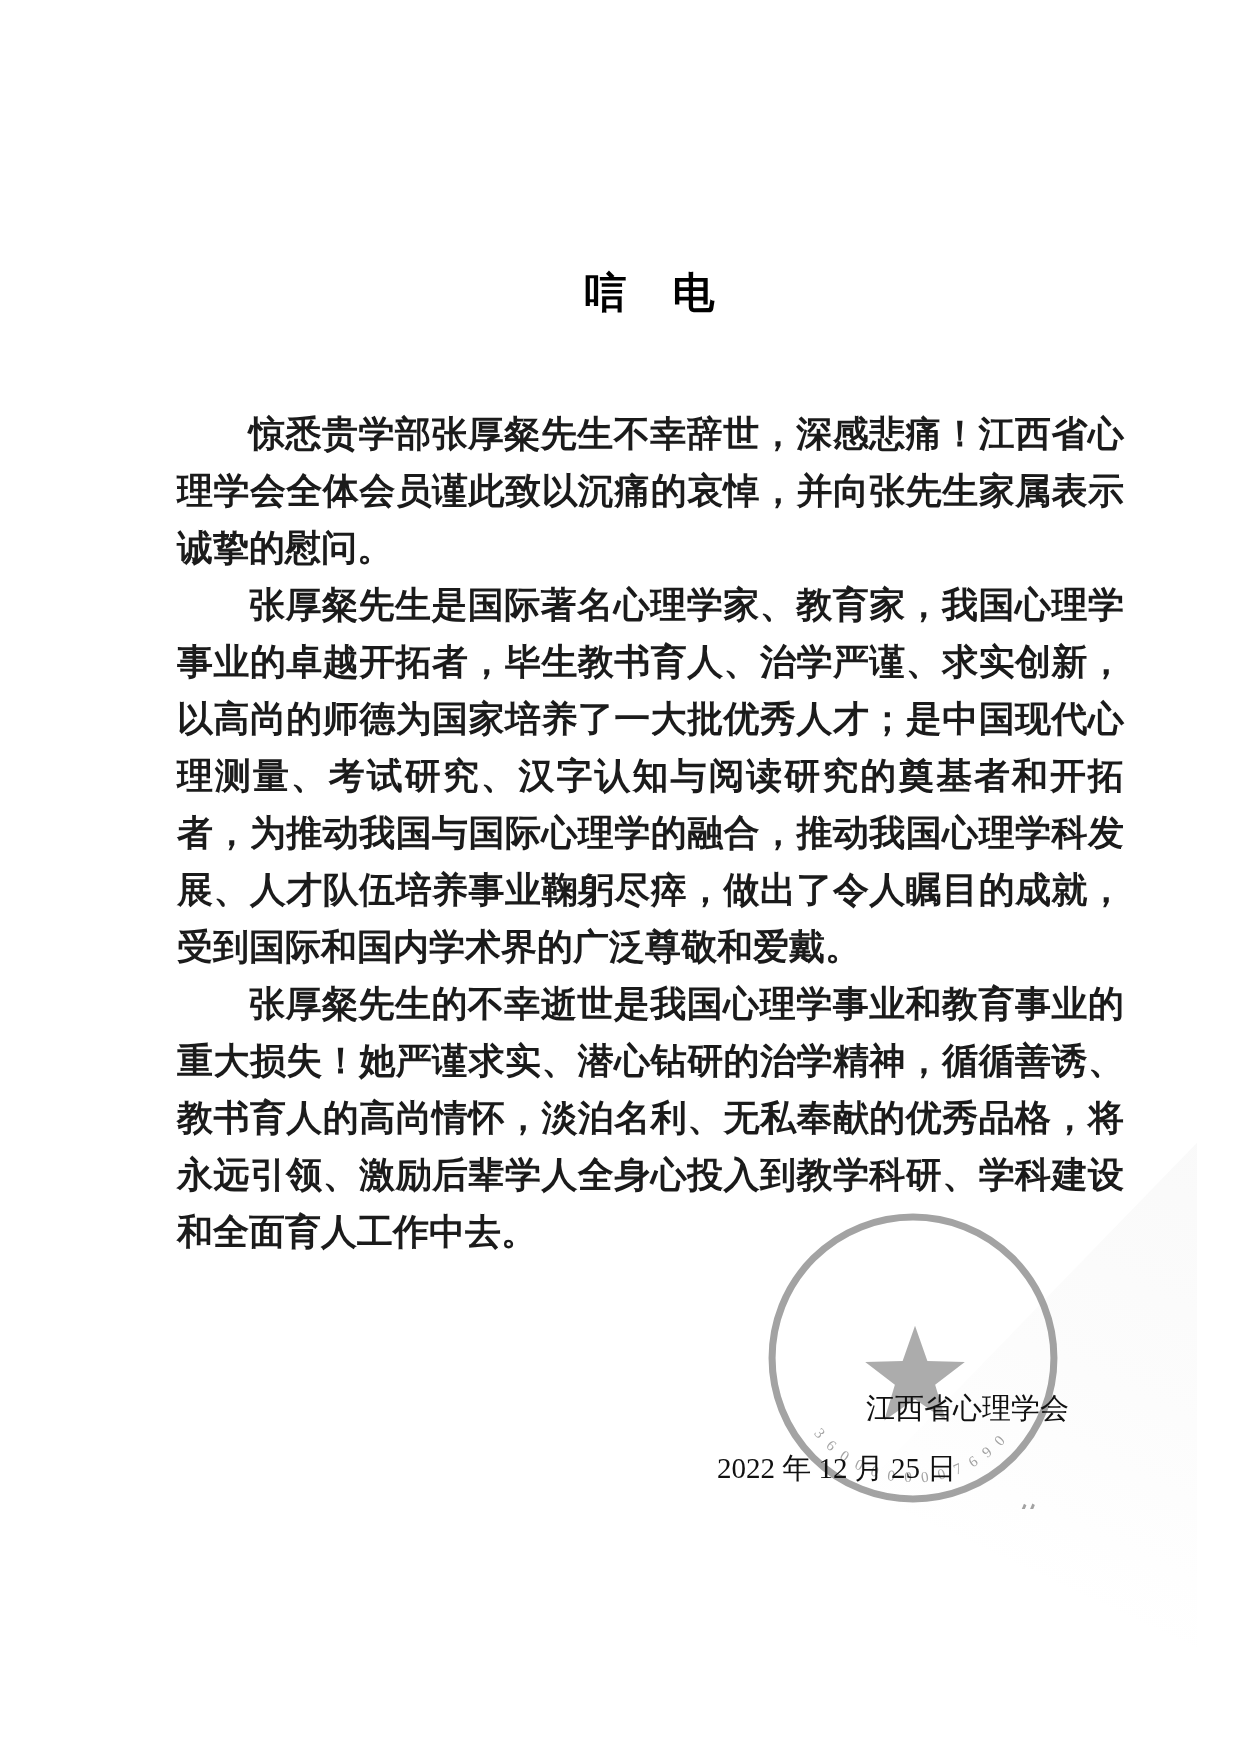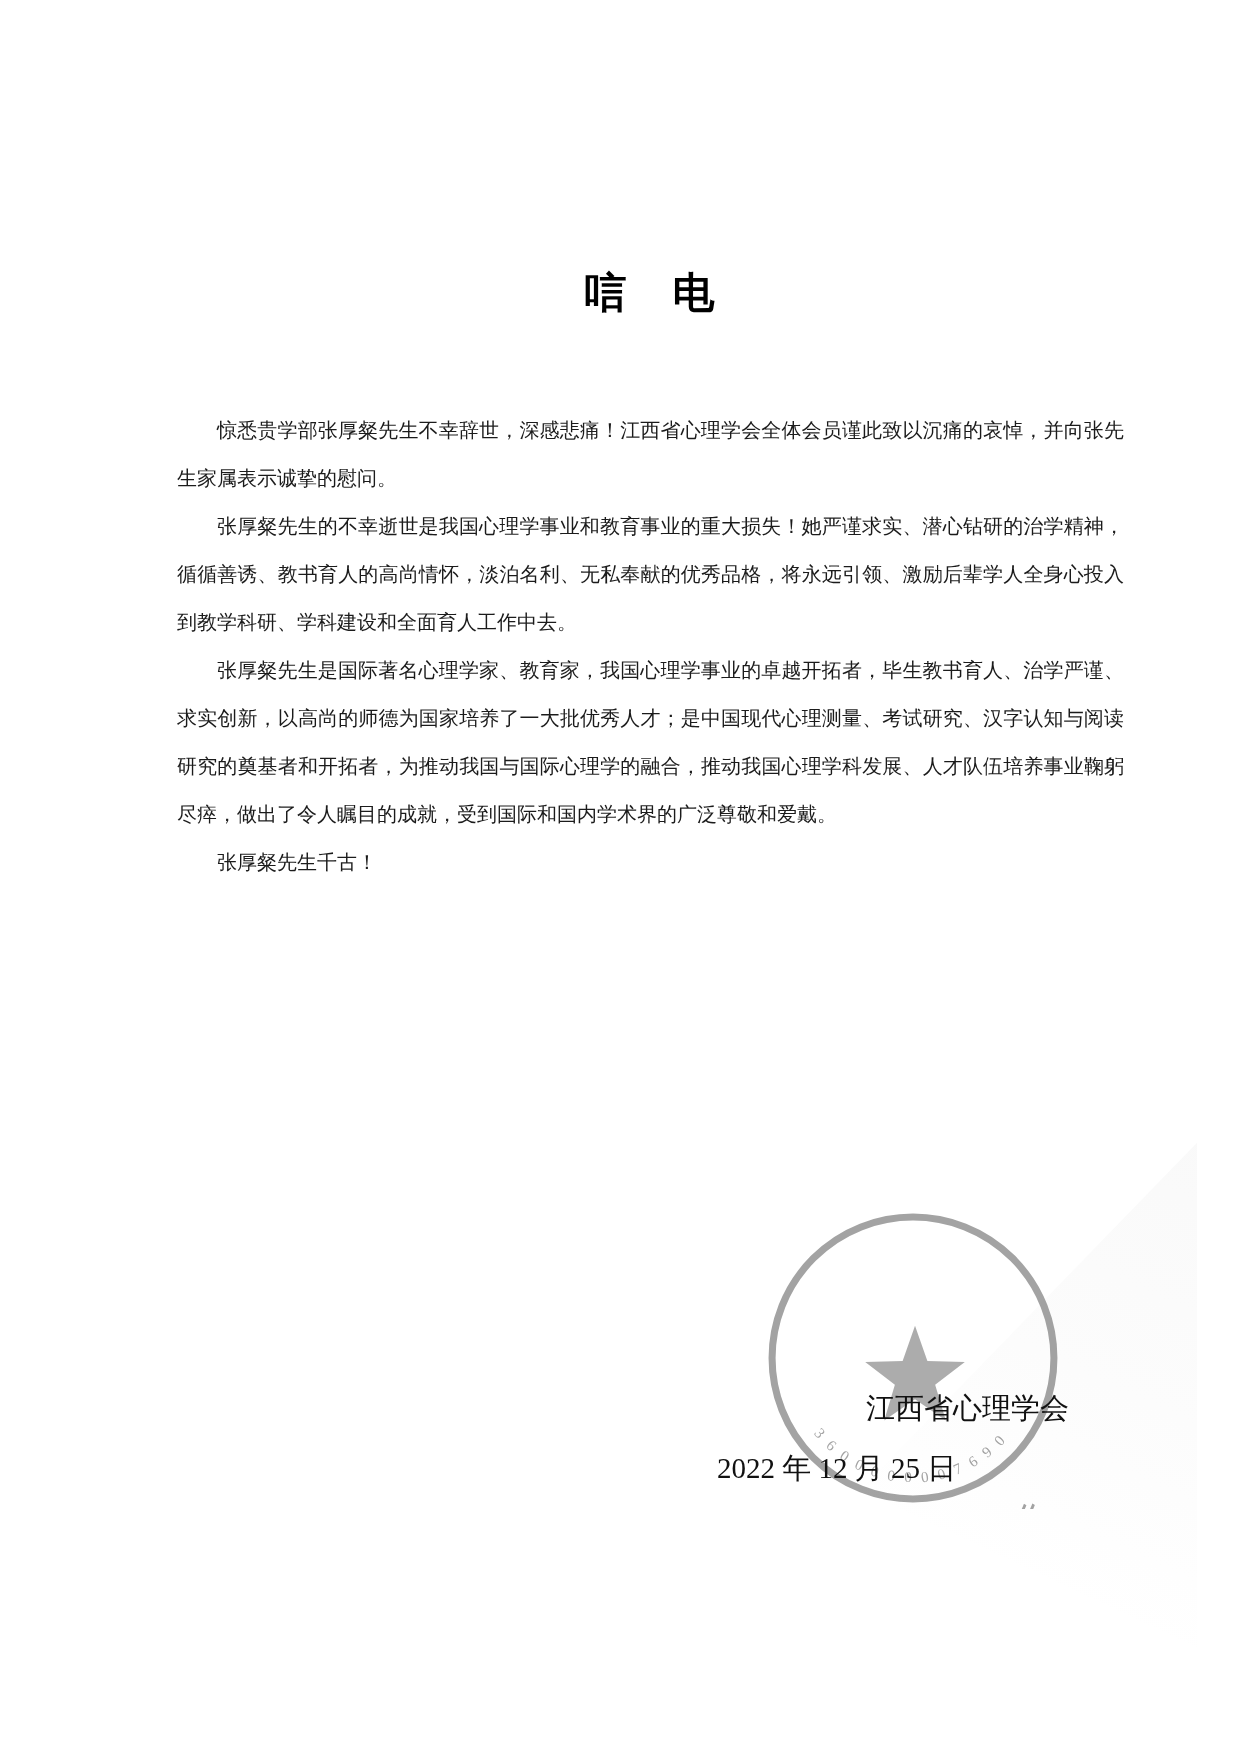--- a/index.html
+++ b/index.html
@@ -28,26 +28,27 @@
     line-height:1.1;
     letter-spacing:2px;
     color:#000;
   }
   .salutation{
     font-size:28px;
     line-height:55px;
     margin:0;
   }
   .para{
-    font-size:20px;
-    line-height:48px;
+    font-size:36px;
+    line-height:57px;
     margin:0;
     text-indent:2em;
     text-align:justify;
     text-align-last:left;
+    font-weight:bold;
   }
   .signature{
     position:absolute;
     left:560px;
     top:1378px;
     width:465px;
     text-align:right;
     z-index:3;
   }
   .signature .org{
@@ -92,23 +93,22 @@
 
 <div class="page">
 
   <div class="scan-shadow"></div>
 
   <div class="content">
     <h1 class="doc-title">唁　电</h1>
 
 
     <p class="para">惊悉贵学部张厚粲先生不幸辞世，深感悲痛！江西省心理学会全体会员谨此致以沉痛的哀悼，并向张先生家属表示诚挚的慰问。</p>
+    <p class="para">张厚粲先生是国际著名心理学家、教育家，我国心理学事业的卓越开拓者，毕生教书育人、治学严谨、求实创新，以高尚的师德为国家培养了一大批优秀人才；是中国现代心理测量、考试研究、汉字认知与阅读研究的奠基者和开拓者，为推动我国与国际心理学的融合，推动我国心理学科发展、人才队伍培养事业鞠躬尽瘁，做出了令人瞩目的成就，受到国际和国内学术界的广泛尊敬和爱戴。</p>
     <p class="para">张厚粲先生的不幸逝世是我国心理学事业和教育事业的重大损失！她严谨求实、潜心钻研的治学精神，循循善诱、教书育人的高尚情怀，淡泊名利、无私奉献的优秀品格，将永远引领、激励后辈学人全身心投入到教学科研、学科建设和全面育人工作中去。</p>
-    <p class="para">张厚粲先生是国际著名心理学家、教育家，我国心理学事业的卓越开拓者，毕生教书育人、治学严谨、求实创新，以高尚的师德为国家培养了一大批优秀人才；是中国现代心理测量、考试研究、汉字认知与阅读研究的奠基者和开拓者，为推动我国与国际心理学的融合，推动我国心理学科发展、人才队伍培养事业鞠躬尽瘁，做出了令人瞩目的成就，受到国际和国内学术界的广泛尊敬和爱戴。</p>
-    <p class="para">张厚粲先生千古！</p>
   </div>
 
   <svg class="seal" viewBox="0 0 300 300" xmlns="http://www.w3.org/2000/svg" color="#8f8f8f">
     <defs>
       <path id="sealTopArc" d="M 150,262 A 112,112 0 1 1 149.9,262" fill="none"></path>
       <path id="sealBottomArc" d="M 43,212 A 123.7,123.7 0 0 0 257,212" fill="none"></path>
     </defs>
     <g>
       <circle cx="150" cy="150" r="140" fill="none" stroke="currentColor" stroke-width="7"></circle>
       <polygon points="152,118 164.3,153 201.5,153.9 172,176.5 182.6,212.1 152,191 121.4,212.1 132,176.5 102.5,153.9 139.7,153" fill="currentColor" opacity="0.9"></polygon>

